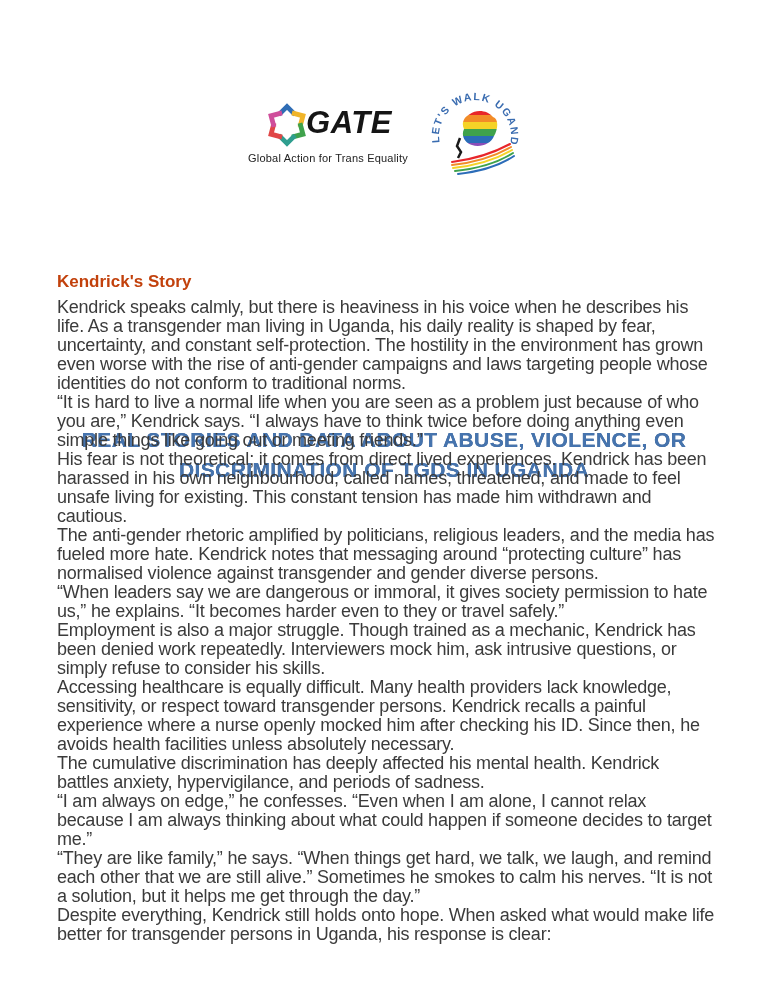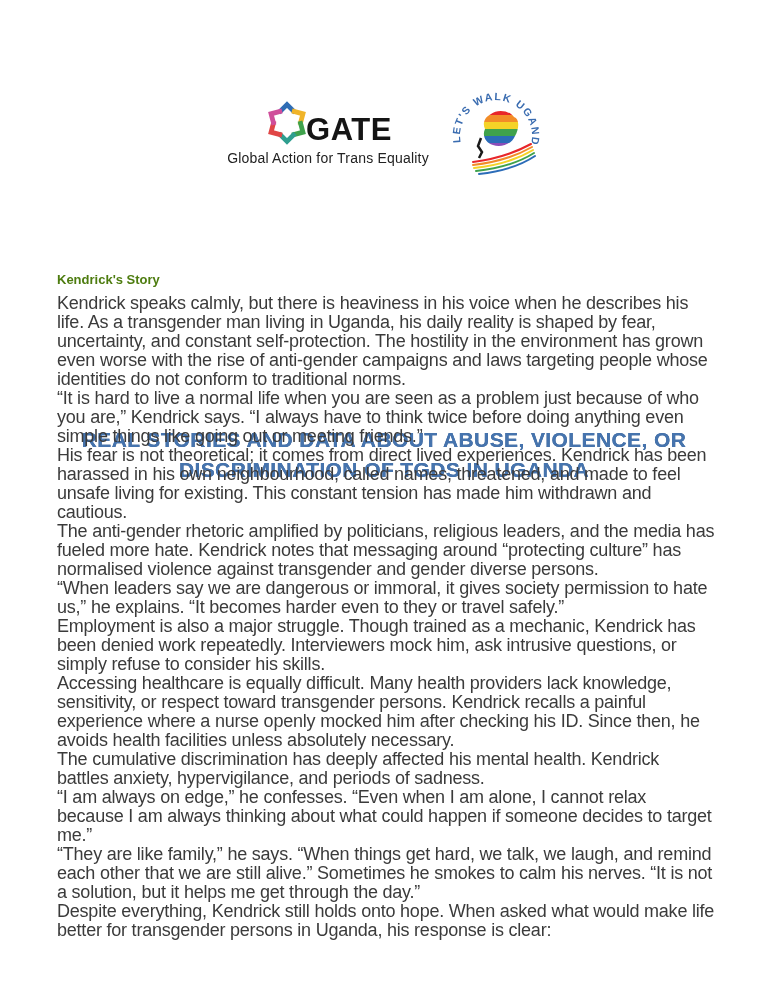--- a/index.html
+++ b/index.html
@@ -8,45 +8,45 @@
     position:relative;overflow:hidden;
     font-family:"Liberation Sans","DejaVu Sans",sans-serif;
     box-sizing:border-box;
   }
   
   .logo-row{
     position:absolute;top:86px;left:0;width:100%;
     display:flex;justify-content:center;align-items:center;gap:22px;
   }
   .gate-logo{display:flex;flex-direction:column;align-items:center;}
-  .gate-top{display:flex;align-items:flex-end;}
+  .gate-top{display:flex;align-items:center;font-style:italic;}
   .gate-star{width:46px;height:52px;margin-right:-4px;}
   .gate-word{
     font-size:31px;font-weight:bold;color:#151515;letter-spacing:0.5px;
     line-height:1;margin-bottom:4px;
   }
   .gate-tagline{
-    font-size:14px;color:#222;margin-top:1px;letter-spacing:0.2px;
+    font-size:11px;color:#222;margin-top:1px;letter-spacing:0.2px;
   }
   .lwu-logo{width:90px;height:90px;}
   
   .doc-title{
     margin:227px auto 0 auto;
     position:absolute;top:198px;left:50%;transform:translateX(-50%);
     width:620px;text-align:center;
     font-size:21px;font-weight:800;letter-spacing:0.4px;
     color:#4674ae;line-height:1.45;
     text-shadow:0 0 0.5px #2e5587;
   }
   
   .body-col{
     position:absolute;top:272px;left:57px;width:658px;
   }
   .section-heading{
-    font-size:13px;font-weight:bold;color:#4d7c0f;
+    font-size:17px;font-weight:bold;color:#c2410c;
     margin:0 0 6px 0;line-height:1.2;
   }
   .body-col p{
     margin:0;font-size:18px;line-height:19px;letter-spacing:-0.22px;
     color:#3b3b3b;
   }
   .body-col p.quote{}
 </style>
 </head>
 <body>

